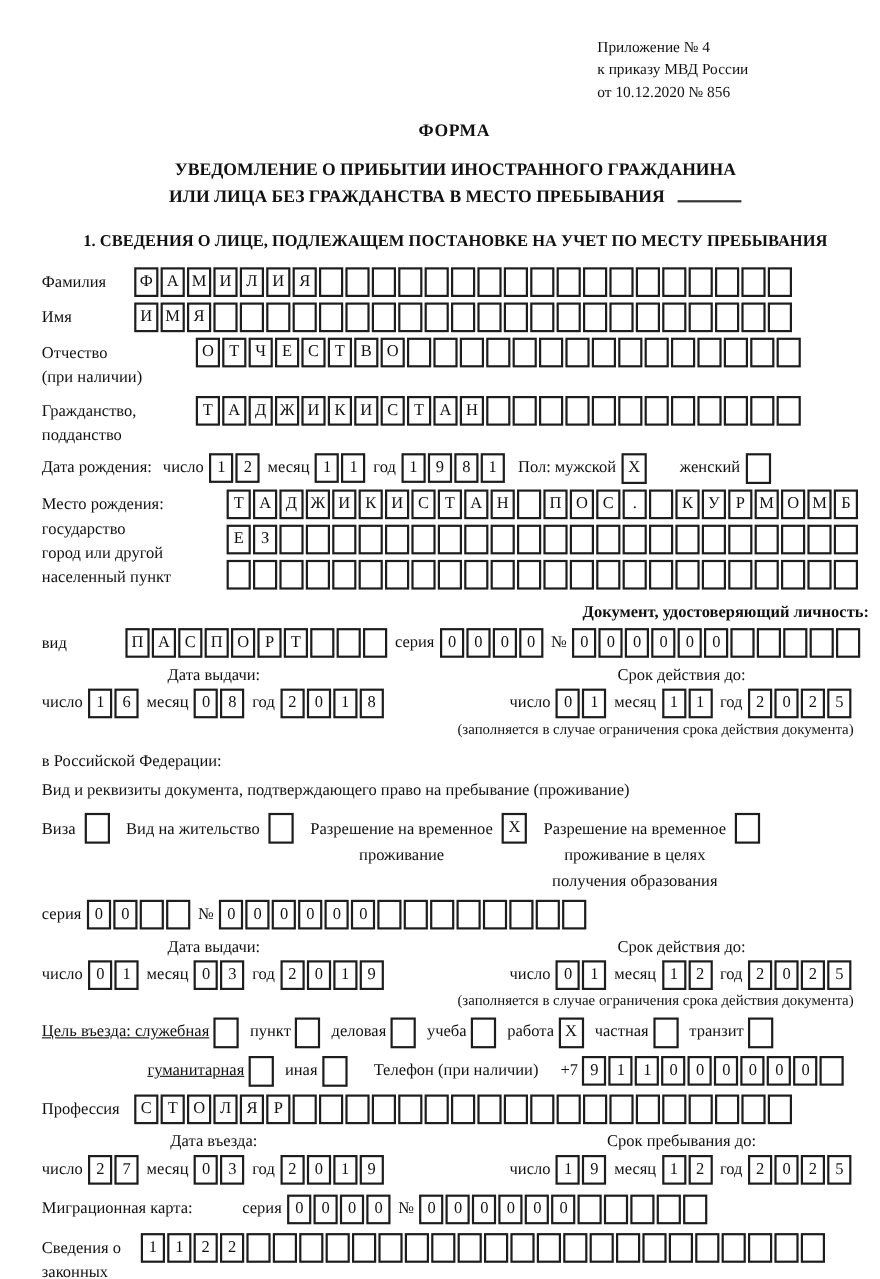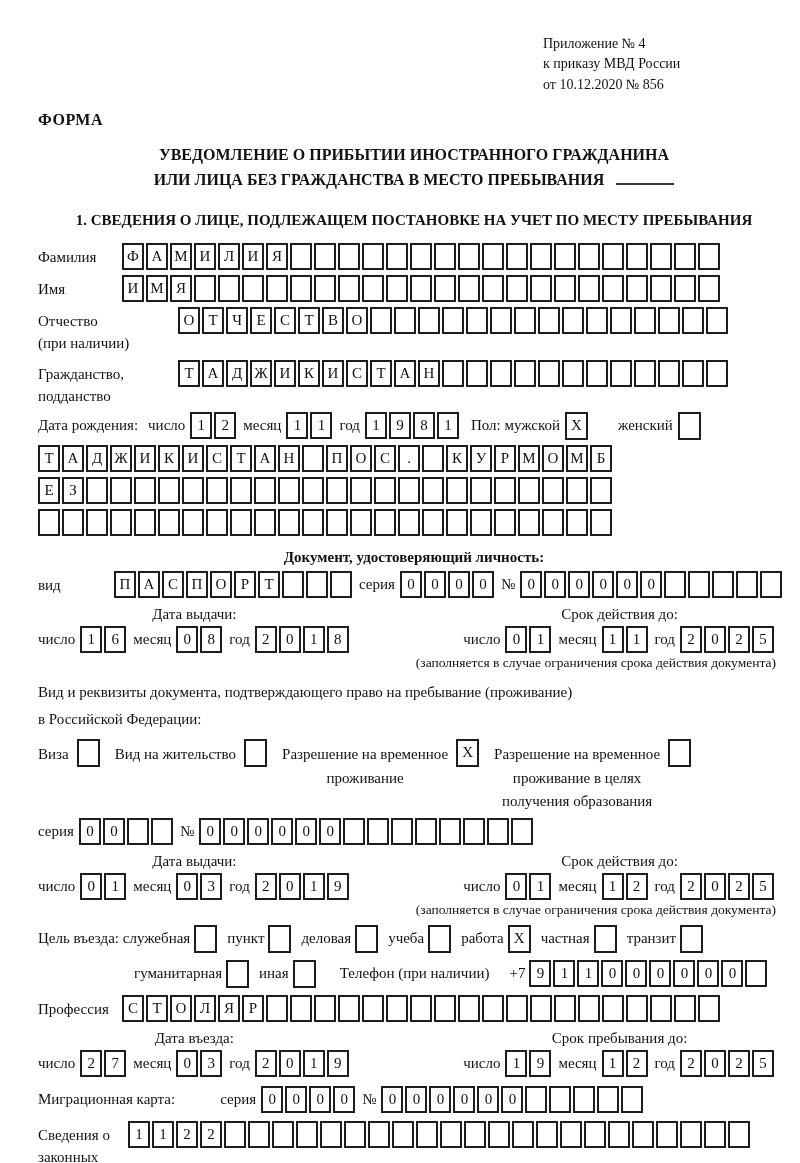--- a/index.html
+++ b/index.html
@@ -6,50 +6,50 @@
   html,body { background:#fff; }
   body {
     width:800px; min-height:1163px;
     font-family:"Liberation Serif","DejaVu Serif",serif;
     color:#111; font-size:15px;
     padding:34px 10px 20px 38px;
     position:relative;
   }
   .hdr-block { margin-left:505px; line-height:1.32; font-size:14px; }
   .hdr-block .amend { font-size:13px; margin-top:5px; line-height:1.35; }
-  .form-label { text-align:left; font-weight:bold; font-size:16px; margin:16px 2px 0 0; letter-spacing:.5px; }
+  .form-label { text-align:center; font-weight:bold; font-size:16px; margin:16px 2px 0 0; letter-spacing:.5px; }
   .title { text-align:center; font-weight:bold; font-size:16px; line-height:1.55; margin-top:14px; }
   .blank-line { display:inline-block; width:58px; border-bottom:2px solid #333; height:14px; margin-left:12px; }
   .sec-head { text-align:center; font-weight:bold; font-size:15px; margin:20px 0 14px 0; }
 
   .row { display:flex; align-items:flex-start; margin:5px 0; }
   .lbl { white-space:pre-line; line-height:1.45; padding-top:4px; flex:0 0 auto; }
   .il { padding-top:5px; margin:0 5px; flex:0 0 auto; white-space:nowrap; }
   .cells { display:flex; flex:0 0 auto; }
   .cell {
     width:22px; height:27px; border:2px solid #1d1d1d; margin-right:2px;
     text-align:center; font-size:15px; line-height:23px; flex:0 0 auto; background:#fff;
   }
   .cb-slot .cell { width:23px; height:28px; }
   .stack { display:flex; flex-direction:column; }
   .stack .cells { margin-bottom:5px; }
 
-  .center-bold { text-align:center; font-weight:bold; margin:8px 0 4px 0; }
+  .center-bold { text-align:right; font-weight:bold; margin:8px 0 4px 0; }
   .dpair { display:flex; justify-content:space-between; margin-top:8px; padding-right:14px; }
   .dg-head { text-align:center; margin-bottom:3px; }
   .dg-row { display:flex; align-items:flex-start; }
   .note { font-size:13.5px; text-align:right; padding-right:14px; margin:2px 0 6px 0; }
 
   .para { margin:8px 0 2px 0; line-height:1.8; }
   .permits { display:flex; align-items:flex-start; margin:6px 0 4px 0; }
   .permit { display:flex; align-items:flex-start; margin-right:13px; }
   .permit .plbl { white-space:pre-line; text-align:center; line-height:1.55; padding-top:4px; margin-right:8px; }
   .purpose { display:flex; align-items:flex-start; margin:7px 0; }
   .purpose .il { margin:0 4px 0 8px; }
-  .purpose .il:first-child { margin-left:0; }
+  .purpose .il:first-child { margin-left:0;text-decoration:underline; }
 
   .reps { display:flex; align-items:flex-start; margin-top:8px; }
   .reps .lbl { width:90px; }
 </style>
 </head>
 <body>
 
 <div class="hdr-block">
   <div class="lbl" style="padding-top:0">Приложение № 4
 к приказу МВД России
@@ -209,20 +209,24 @@
   <div class="cells cb-slot">
       <span class="cell">X</span>
     </div>
   <span class="il" style="margin-left:28px">женский</span>
   <div class="cells cb-slot">
       <span class="cell"></span>
     </div>
 </div>
 
 <div class="row">
+  <div class="lbl" style="width:168px">Место рождения:
+государство
+город или другой
+населенный пункт</div>
   <div class="stack">
     <div class="cells">
         <span class="cell">Т</span>
         <span class="cell">А</span>
         <span class="cell">Д</span>
         <span class="cell">Ж</span>
         <span class="cell">И</span>
         <span class="cell">К</span>
         <span class="cell">И</span>
         <span class="cell">С</span>
@@ -379,22 +383,22 @@
           <span class="cell">0</span>
           <span class="cell">2</span>
           <span class="cell">5</span>
         </div>
     </div>
   </div>
 </div>
 <div class="note">(заполняется в случае ограничения срока действия документа)</div>
 
 <div class="para">
+  <div>в Российской Федерации:</div>
   <div>Вид и реквизиты документа, подтверждающего право на пребывание (проживание)</div>
-  <div>в Российской Федерации:</div>
 </div>
 
 <div class="permits">
   <div class="permit">
     <span class="plbl">Виза</span>
     <div class="cells cb-slot">
         <span class="cell"></span>
       </div>
   </div>
   <div class="permit">

